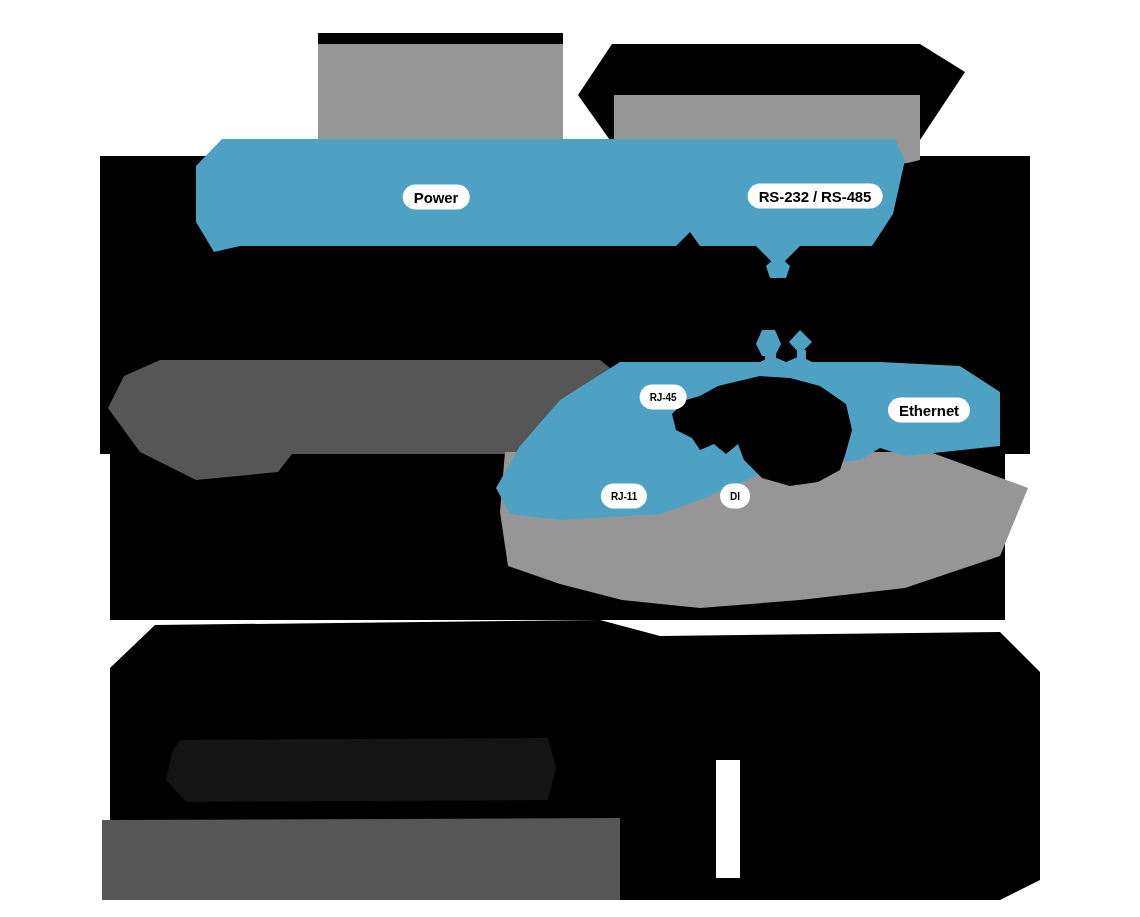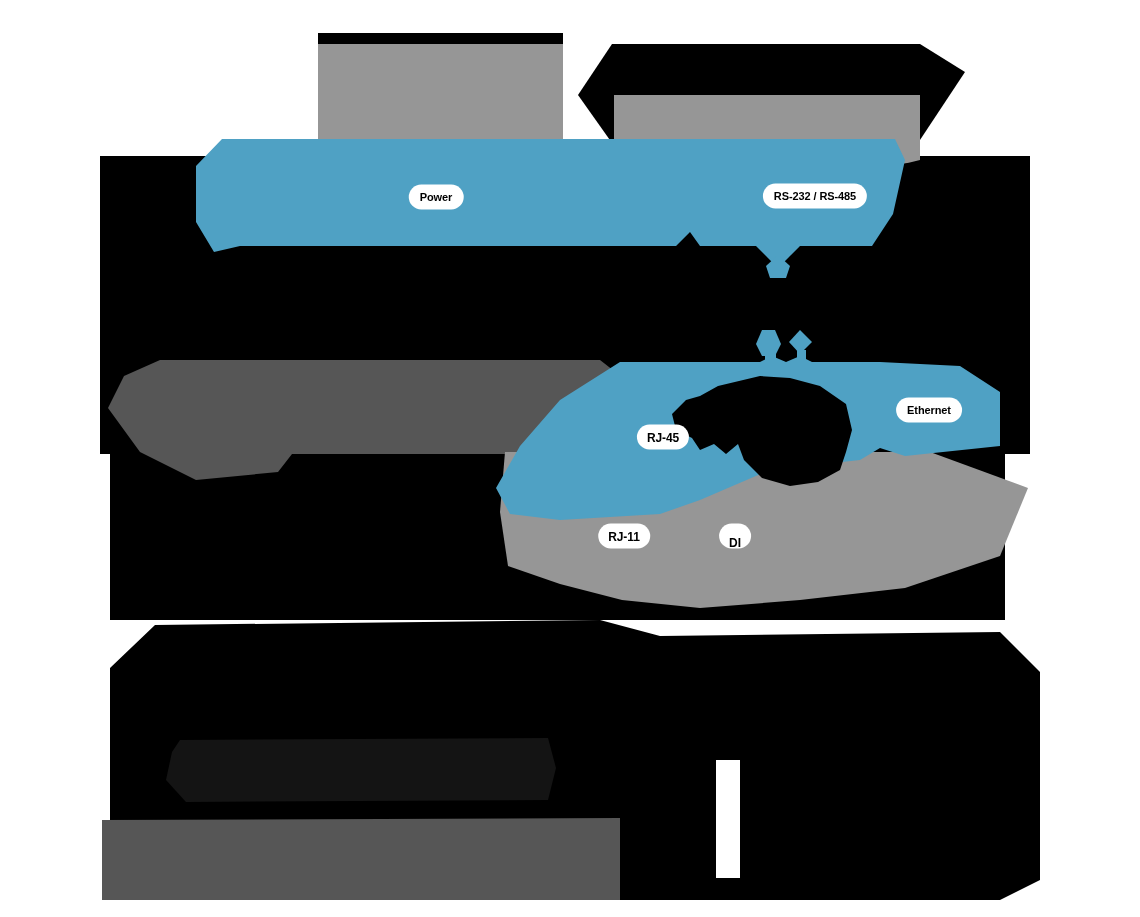--- a/index.html
+++ b/index.html
@@ -33,36 +33,35 @@
   
   .callout {
     position: absolute;
     display: inline-flex;
     align-items: center;
     justify-content: center;
     background: #ffffff;
     color: #000000;
     font-family: "Liberation Sans", sans-serif;
     font-weight: bold;
-    font-size: 11px;
+    font-size: 15px;
     line-height: 1;
     letter-spacing: -0.1px;
     white-space: nowrap;
     height: 25px;
     padding: 4px 11px;
     border-radius: 13px;
     box-sizing: border-box;
     transform: translate(-50%, -50%);
     user-select: none;
   }
 
   .callout.small {
-    font-size: 12px;
+    font-size: 10px;
     padding: 0 10px;
-    margin-top: 40px;
   }
 </style>
 </head>
 <body>
 
 <div id="stage">
 
   <svg id="artwork" viewBox="0 0 1140 917" xmlns="http://www.w3.org/2000/svg" aria-hidden="true">
 
     <rect x="0" y="0" width="1140" height="917" fill="#ffffff"></rect>
@@ -212,17 +211,17 @@
   </div>
 
   <div class="callout" style="left:889px; top:410px;margin-left:40px;">
     <span>Ethernet</span>
   </div>
 
   <div class="callout small" style="left:624px; top:496px;text-align:right;">
     <span>RJ-11</span>
   </div>
 
-  <div class="callout small" style="left:735px; top:496px;align-items:flex-end;">
+  <div class="callout small" style="left:735px; top:496px;">
     <span>DI</span>
   </div>
 
 </div>
 
 </body></html>

